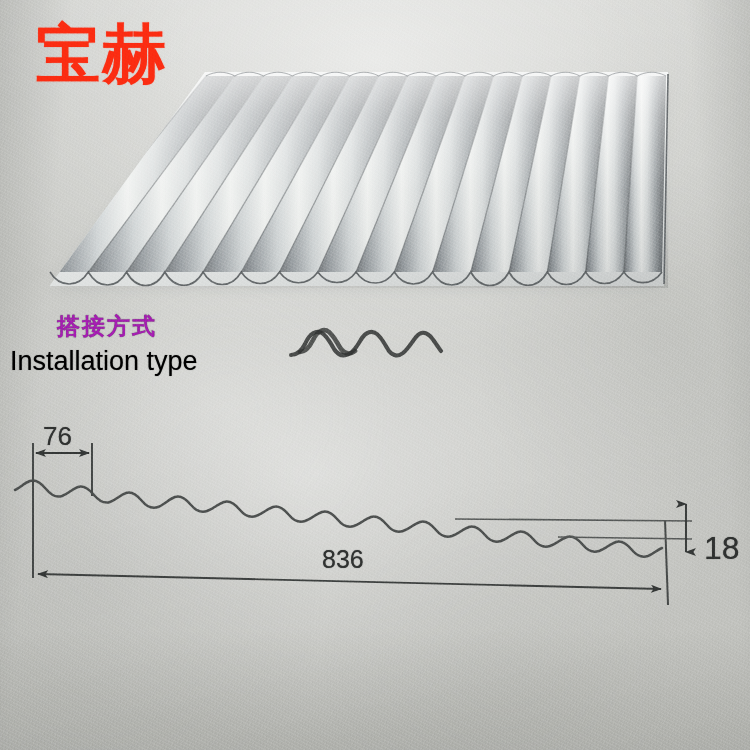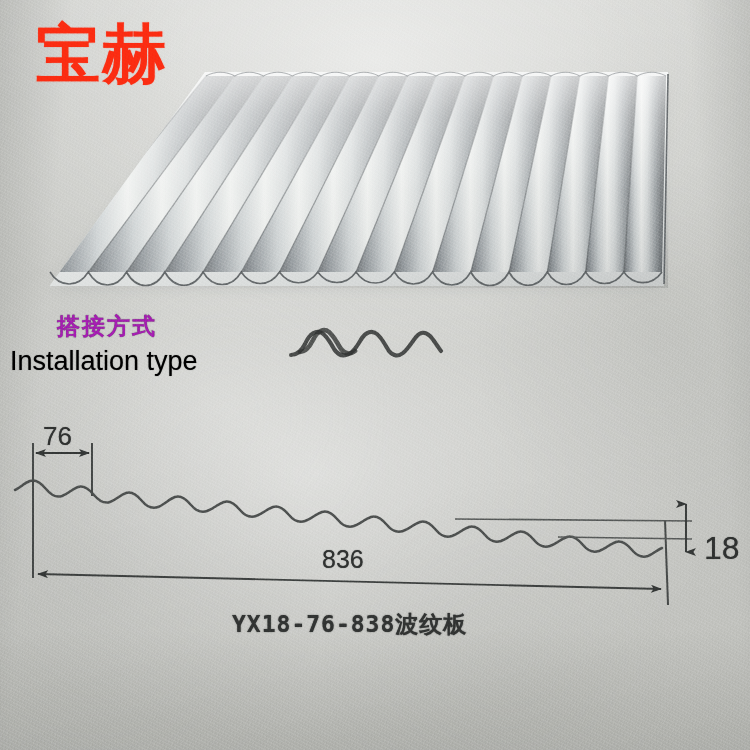--- a/index.html
+++ b/index.html
@@ -311,16 +311,15 @@
       <line x1="455" y1="519" x2="692" y2="521" stroke="#545756" stroke-width="1.7"></line>
       <line x1="558" y1="537" x2="692" y2="539" stroke="#545756" stroke-width="1.7"></line>
       <line x1="686" y1="504" x2="686" y2="552" stroke="#333635" stroke-width="1.9" marker-start="url(#arrU)" marker-end="url(#arrD)"></line>
     </g>
   </svg>
 
   <div class="dim-num" id="dim-76" style="position:absolute;text-align:center;">76</div>
   <div class="dim-num" id="dim-836" style="position:absolute;">836</div>
   <div class="dim-num" id="dim-18" style="position:absolute;">18</div>
 
-  <div class="lbl" id="caption">YX18-76-838波纹板</div>
 
   <div class="bg-grain"></div>
 </div>
 
 </body></html>

